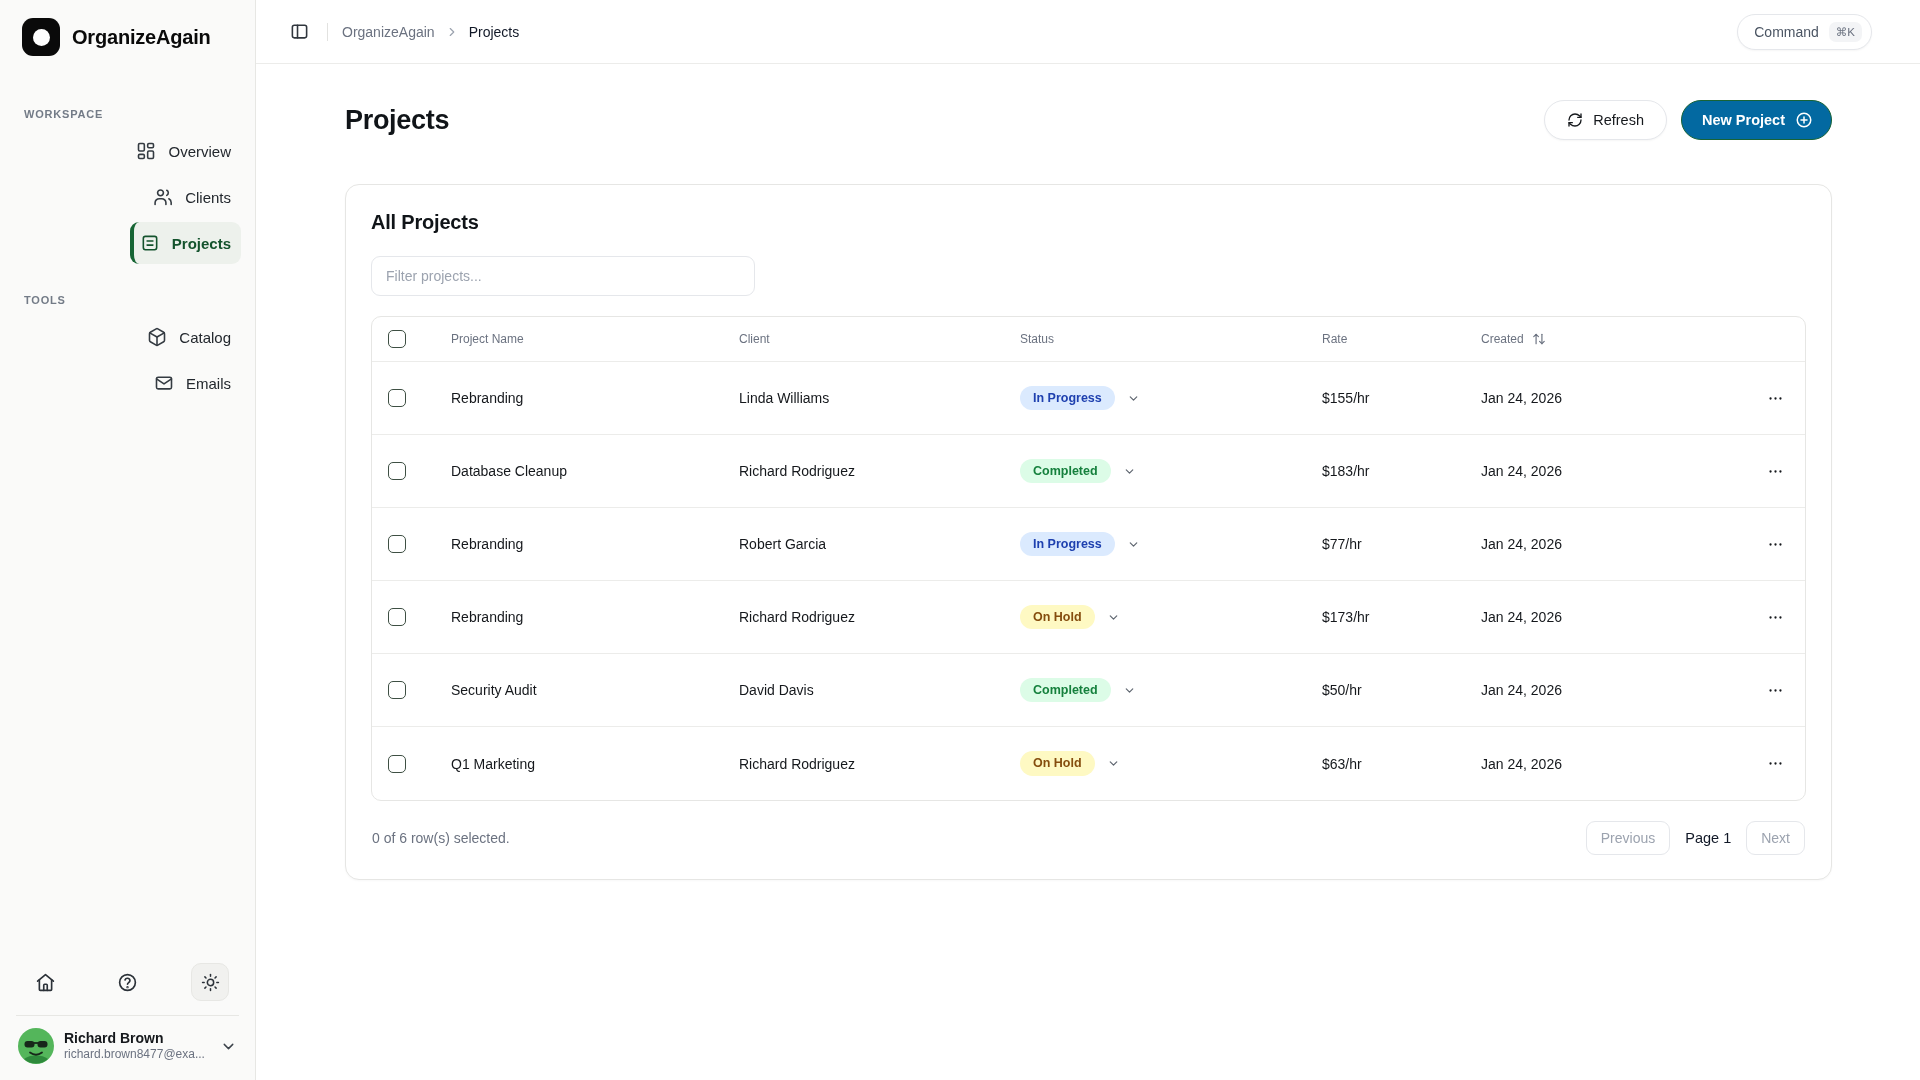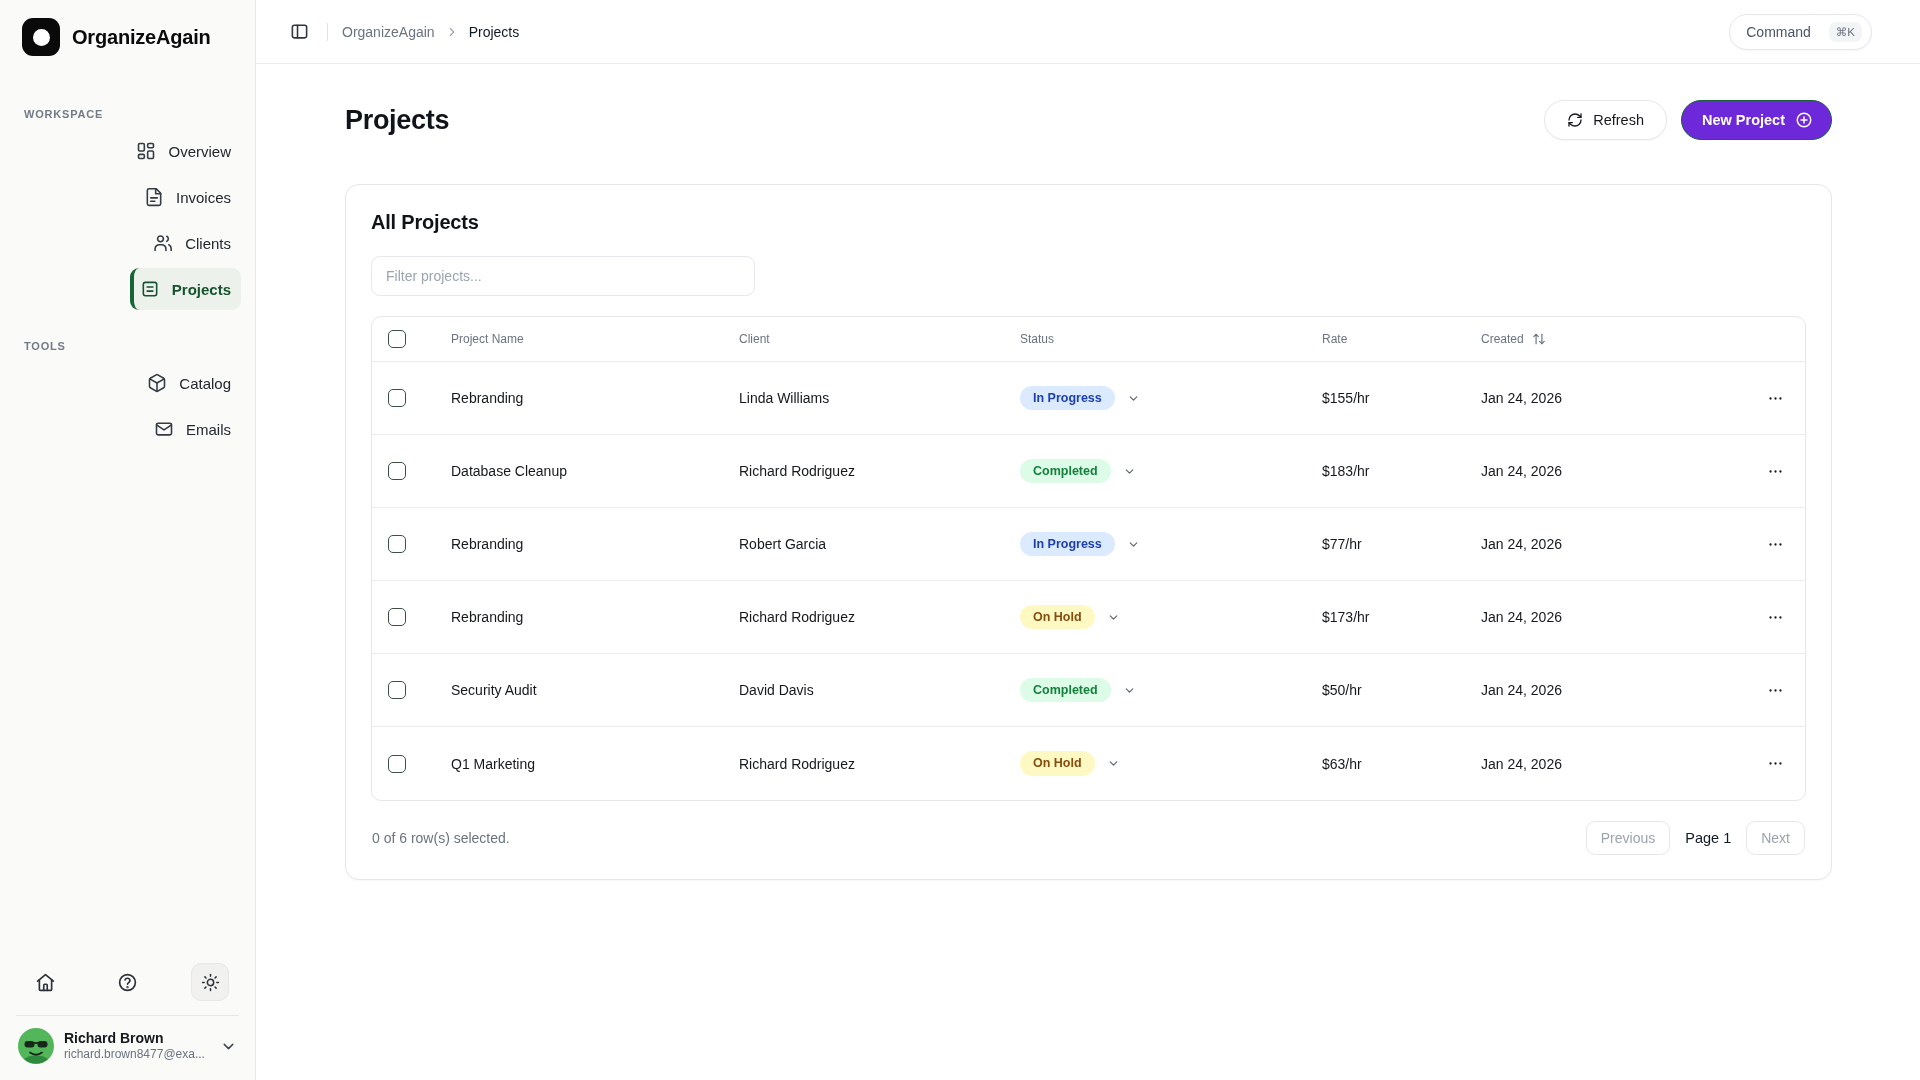--- a/index.html
+++ b/index.html
@@ -65,21 +65,21 @@
     display:flex; align-items:center; padding:0 48px 0 30px; gap:14px;
   }
   .toggle-btn { border:none; background:transparent; color:#30363d; cursor:pointer; padding:4px; }
   .vdivider { width:1px; height:18px; background:#e2e2e0; }
   .breadcrumb { display:flex; align-items:center; gap:10px; font-size:14px; }
   .crumb-root { color:#6b7280; text-decoration:none; cursor:pointer; }
   .crumb-sep { color:#9ca3af; }
   .crumb-current { color:#111827; font-weight:500; }
   .top-spacer { flex:1; }
   .command-btn {
-    display:flex; align-items:center; gap:18px; background:#ffffff;
+    display:flex; align-items:center; gap:10px; background:#ffffff;
     border:1px solid #e5e7eb; border-radius:999px; padding:7px 9px 7px 16px;
     font-size:14px; color:#4b5563; cursor:pointer; font-family:inherit;
     box-shadow:0 1px 2px rgba(0,0,0,0.04);
   }
   .command-kbd {
     background:#f3f4f6; border-radius:7px; padding:3px 7px;
     font-size:11.5px; color:#6b7280; font-family:inherit;
   }
 
   .content { padding:36px 88px 0 89px; }
@@ -88,21 +88,21 @@
   .title-actions { display:flex; align-items:center; gap:14px; }
   .btn {
     display:flex; align-items:center; gap:10px; height:40px; border-radius:999px;
     font-size:14.5px; font-family:inherit; cursor:pointer;
   }
   .btn-refresh {
     background:#ffffff; border:1px solid #e5e7eb; color:#16191d;
     padding:0 22px; font-weight:500; box-shadow:0 1px 2px rgba(0,0,0,0.04);
   }
   .btn-new {
-    background:#6d28d9; border:1px solid #176336; color:#ffffff;
+    background:#0369a1; border:1px solid #176336; color:#ffffff;
     padding:0 18px 0 20px; font-weight:600;
   }
 
   
   .card {
     margin-top:44px; border:1px solid #e6e6e4; border-radius:14px; background:#ffffff;
     padding:26px 25px 24px 25px; box-shadow:0 1px 2px rgba(0,0,0,0.03);
   }
   .card-title { font-size:20px; font-weight:700; letter-spacing:-0.2px; color:#101418; }
   .filter-input {
@@ -164,31 +164,20 @@
     <a class="nav-item">
       <span class="nav-icon">
         <svg width="20" height="20" viewBox="0 0 24 24" fill="none" stroke="currentColor" stroke-width="1.9" stroke-linecap="round" stroke-linejoin="round">
             <rect x="3" y="3" width="7" height="9" rx="1.5"></rect>
             <rect x="14" y="3" width="7" height="5" rx="1.5"></rect>
             <rect x="14" y="12" width="7" height="9" rx="1.5"></rect>
             <rect x="3" y="16" width="7" height="5" rx="1.5"></rect>
           </svg>
       </span>
       <span>Overview</span>
-    </a>
-    <a class="nav-item">
-      <span class="nav-icon">
-        <svg width="20" height="20" viewBox="0 0 24 24" fill="none" stroke="currentColor" stroke-width="1.9" stroke-linecap="round" stroke-linejoin="round">
-            <path d="M14.5 2H6a2 2 0 0 0-2 2v16a2 2 0 0 0 2 2h12a2 2 0 0 0 2-2V7.5L14.5 2z"></path>
-            <path d="M14 2v6h6"></path>
-            <path d="M8 13h8"></path>
-            <path d="M8 17h5"></path>
-          </svg>
-      </span>
-      <span>Invoices</span>
     </a>
     <a class="nav-item">
       <span class="nav-icon">
         <svg width="20" height="20" viewBox="0 0 24 24" fill="none" stroke="currentColor" stroke-width="1.9" stroke-linecap="round" stroke-linejoin="round">
             <circle cx="9" cy="7" r="3.5"></circle>
             <path d="M2.5 21v-2a5 5 0 0 1 5-5h3a5 5 0 0 1 5 5v2"></path>
             <path d="M16.5 3.9a3.5 3.5 0 0 1 0 6.2"></path>
             <path d="M19 14.2a5 5 0 0 1 2.8 4.4V21"></path>
           </svg>
       </span>

